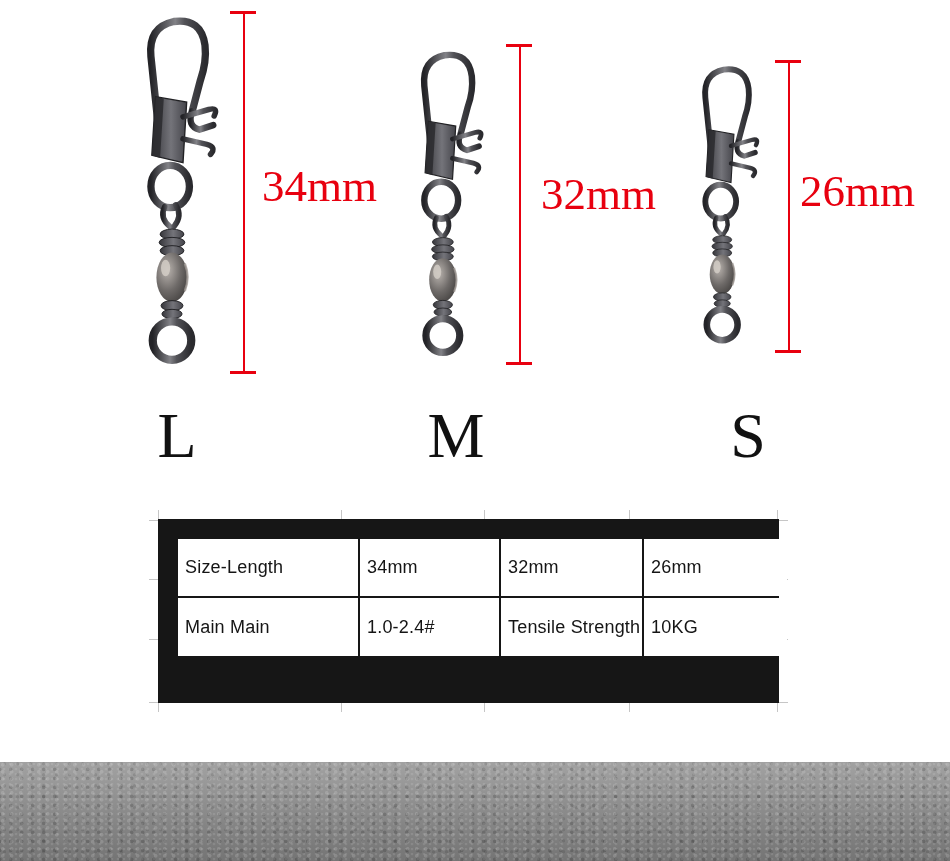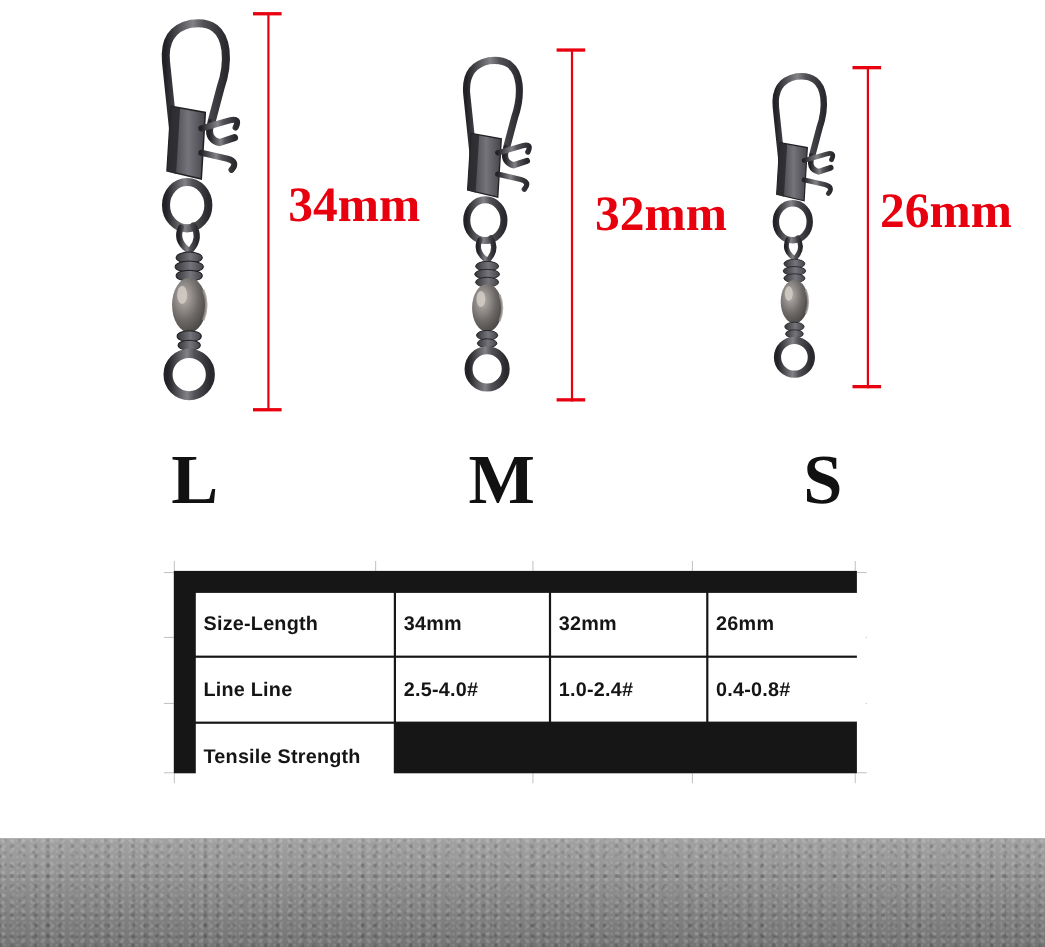--- a/index.html
+++ b/index.html
@@ -2,21 +2,20 @@
 <html><head>
 <meta charset="utf-8">
 <style>
   html,body{margin:0;padding:0;}
   #stage{
     position:relative;
     width:950px;height:861px;
     background:#ffffff;
     overflow:hidden;
     font-family:"Liberation Sans", sans-serif;
-    font-weight:bold;
   }
 
   
   .snap{position:absolute;}
 
   
   .dim-line{position:absolute;width:2px;background:var(--red);}
   .dim-tick{position:absolute;width:26px;height:3px;background:var(--red);}
   .dim-label{
     position:absolute;
@@ -164,22 +163,21 @@
   <div class="stub h" style="left:779px;top:520px"></div>
   <div class="stub h" style="left:779px;top:579px"></div>
   <div class="stub h" style="left:779px;top:639px"></div>
   <div class="stub h" style="left:779px;top:702px"></div>
 
   <div class="spec-table">
     <div class="cell">Size-Length</div>
     <div class="cell">34mm</div>
     <div class="cell">32mm</div>
     <div class="cell">26mm</div>
-    <div class="cell">Line Line</div>
-    <div class="cell">2.5-4.0#</div>
+    <div class="cell">Main Main</div>
     <div class="cell">1.0-2.4#</div>
-    <div class="cell">0.4-0.8#</div>
     <div class="cell">Tensile Strength</div>
+    <div class="cell">10KG</div>
   </div>
 
   <div class="footer-texture"></div>
 
 </div>
 
 </body></html>

